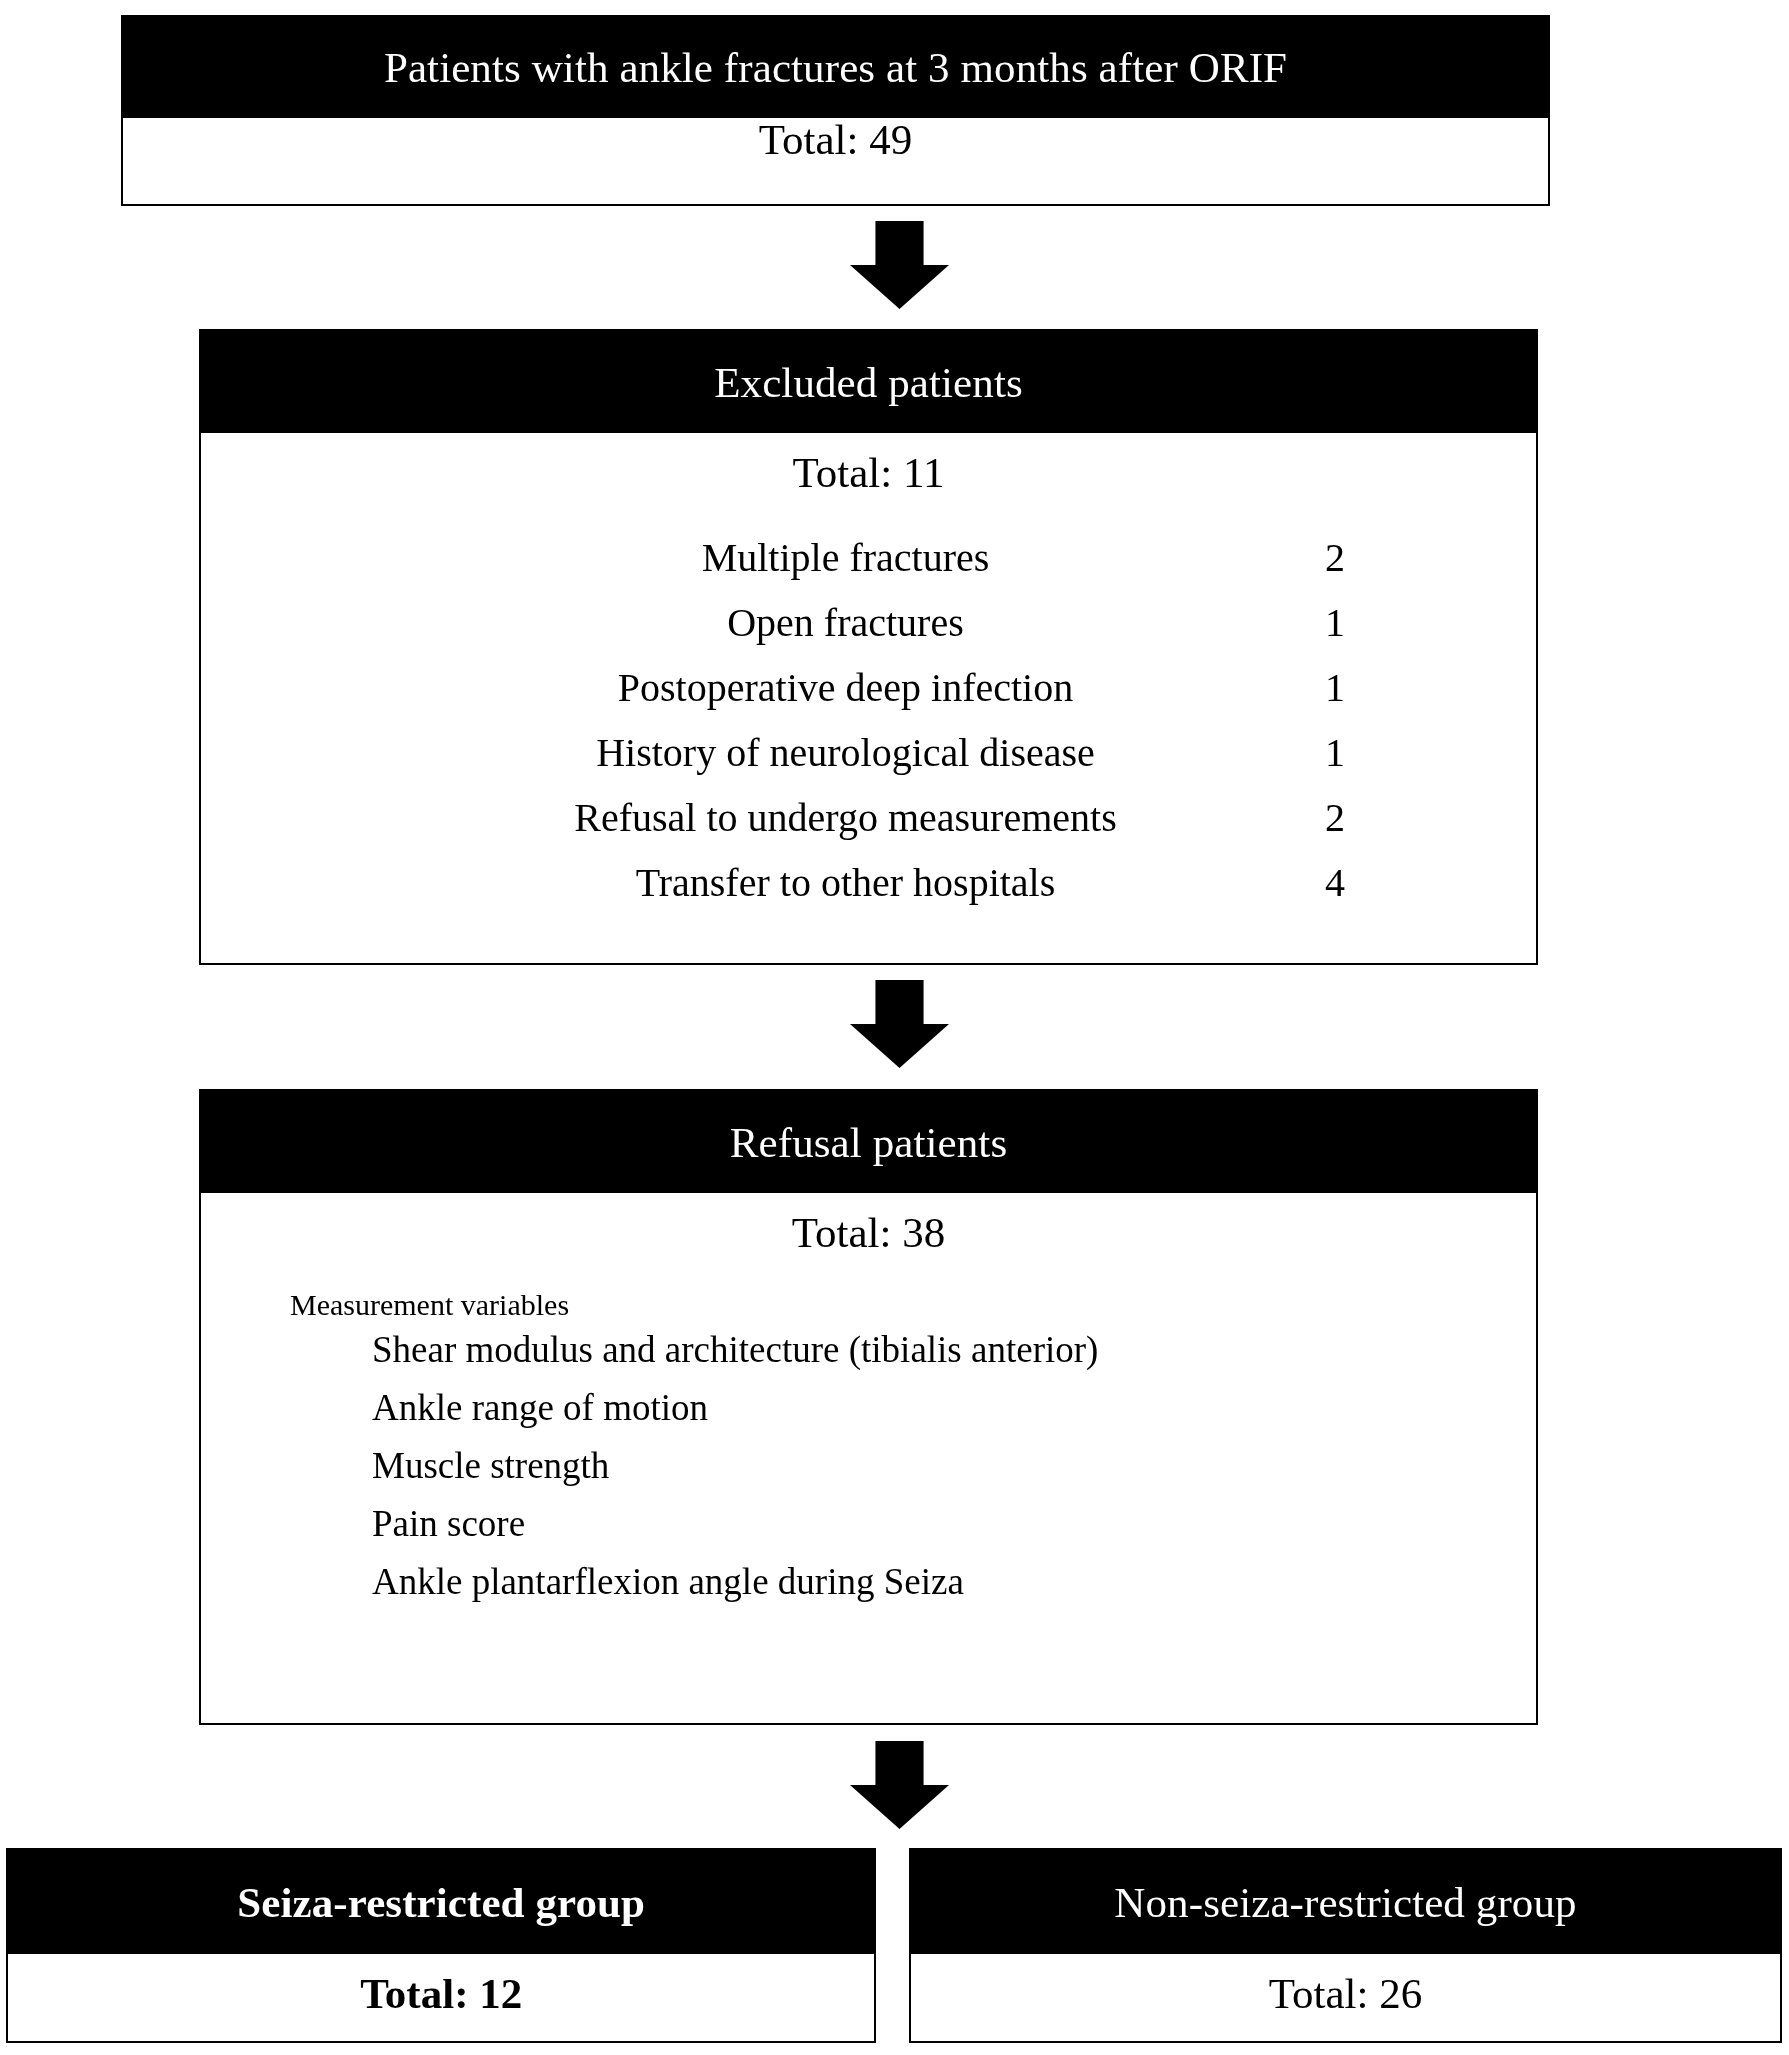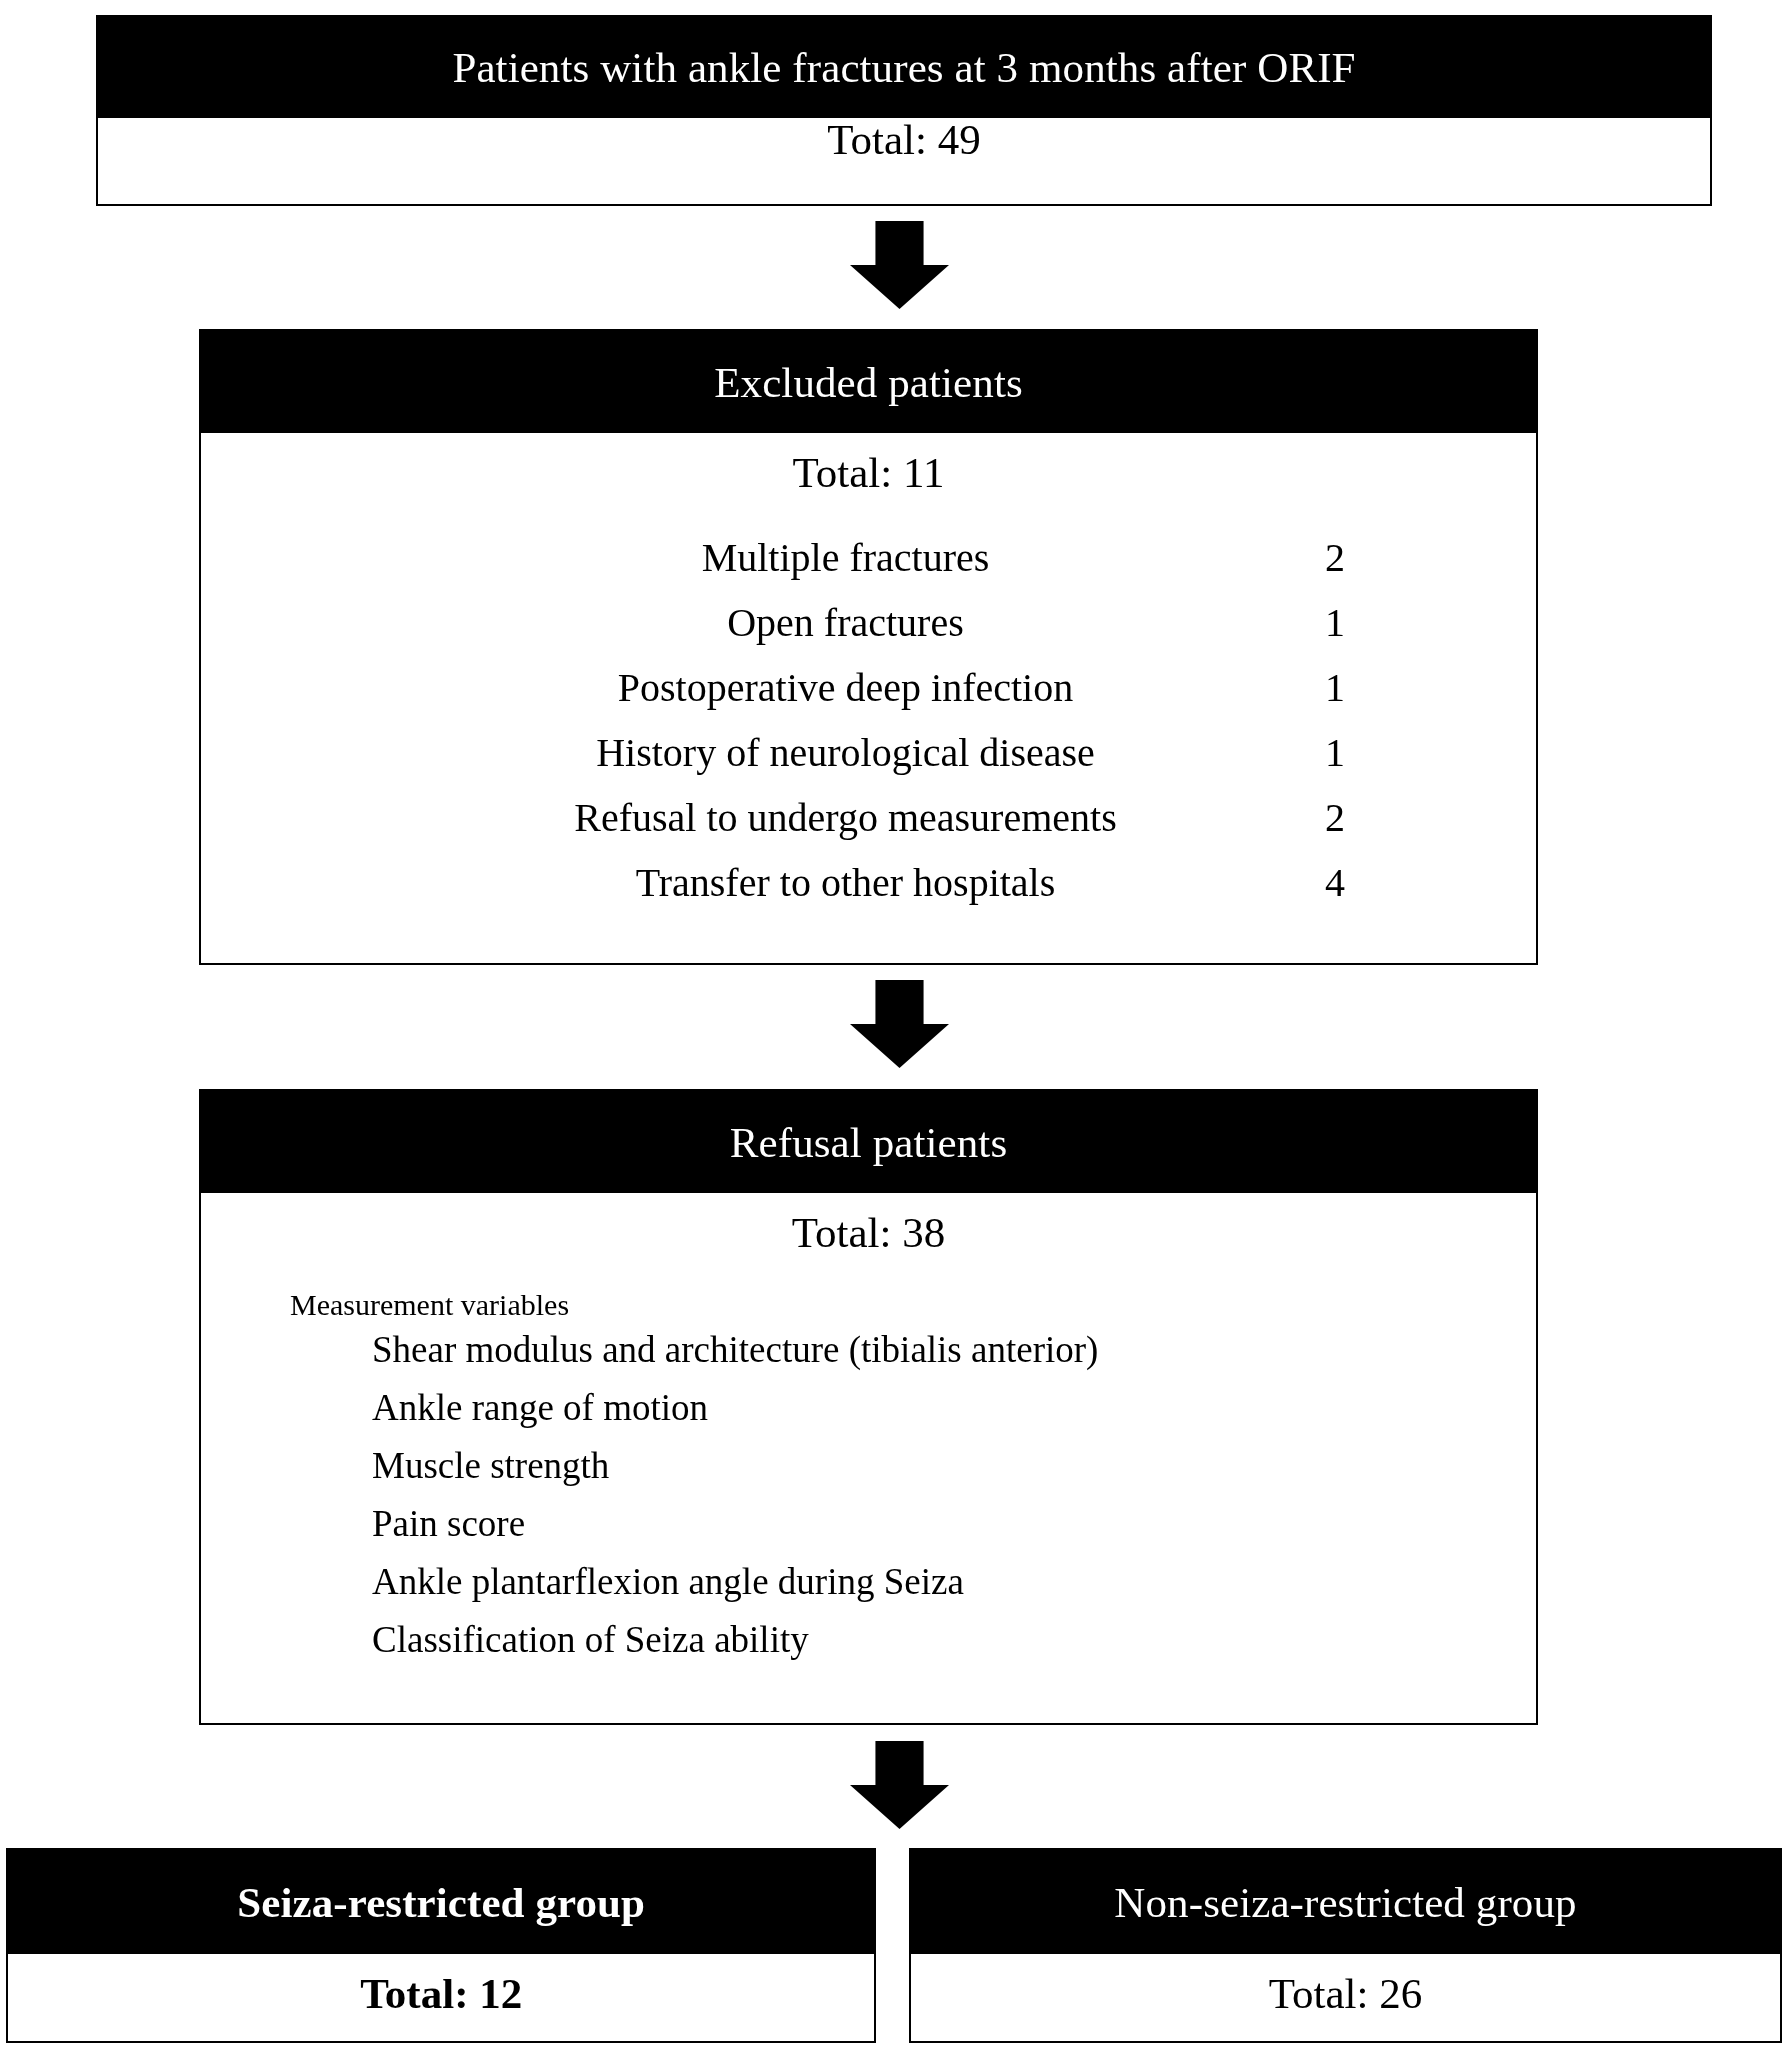--- a/index.html
+++ b/index.html
@@ -38,21 +38,21 @@
     color: #000000;
   }
   .total-line {
     text-align: center;
     font-size: 43px;
     line-height: 1;
     white-space: nowrap;
   }
 
   
-  #box-top { left: 96px; top: 15px; width: 1616px; height: 191px; }
+  #box-top { left: 121px; top: 15px; width: 1429px; height: 191px; }
   #box-top .box-header { height: 101px; }
   #box-top .box-body { height: 86px; box-sizing: border-box; }
 
   
   #box-excluded { left: 199px; top: 329px; width: 1339px; height: 636px; }
   #box-excluded .box-header { height: 102px; }
   #box-excluded .box-body { height: 530px; box-sizing: border-box; padding-top: 18px; }
   #box-excluded .total-line { margin-bottom: 44px; }
 
   .reason-list {
@@ -169,21 +169,20 @@
   <div class="box-header">Refusal patients</div>
   <div class="box-body">
     <div class="total-line">Total: 38</div>
     <div class="measure-title">Measurement variables</div>
     <ul class="measure-list">
       <li class="measure-item">Shear modulus and architecture (tibialis anterior)</li>
       <li class="measure-item">Ankle range of motion</li>
       <li class="measure-item">Muscle strength</li>
       <li class="measure-item">Pain score</li>
       <li class="measure-item">Ankle plantarflexion angle during Seiza</li>
-      <li class="measure-item">Classification of Seiza ability</li>
     </ul>
   </div>
 </div>
 
 <div class="arrow" id="arrow-3">
   <svg viewBox="0 0 144 128" preserveAspectRatio="none" aria-hidden="true">
     <polygon points="37,0 107,0 107,64 144,64 72,128 0,64 37,64" fill="#000000"></polygon>
   </svg>
 </div>
 

